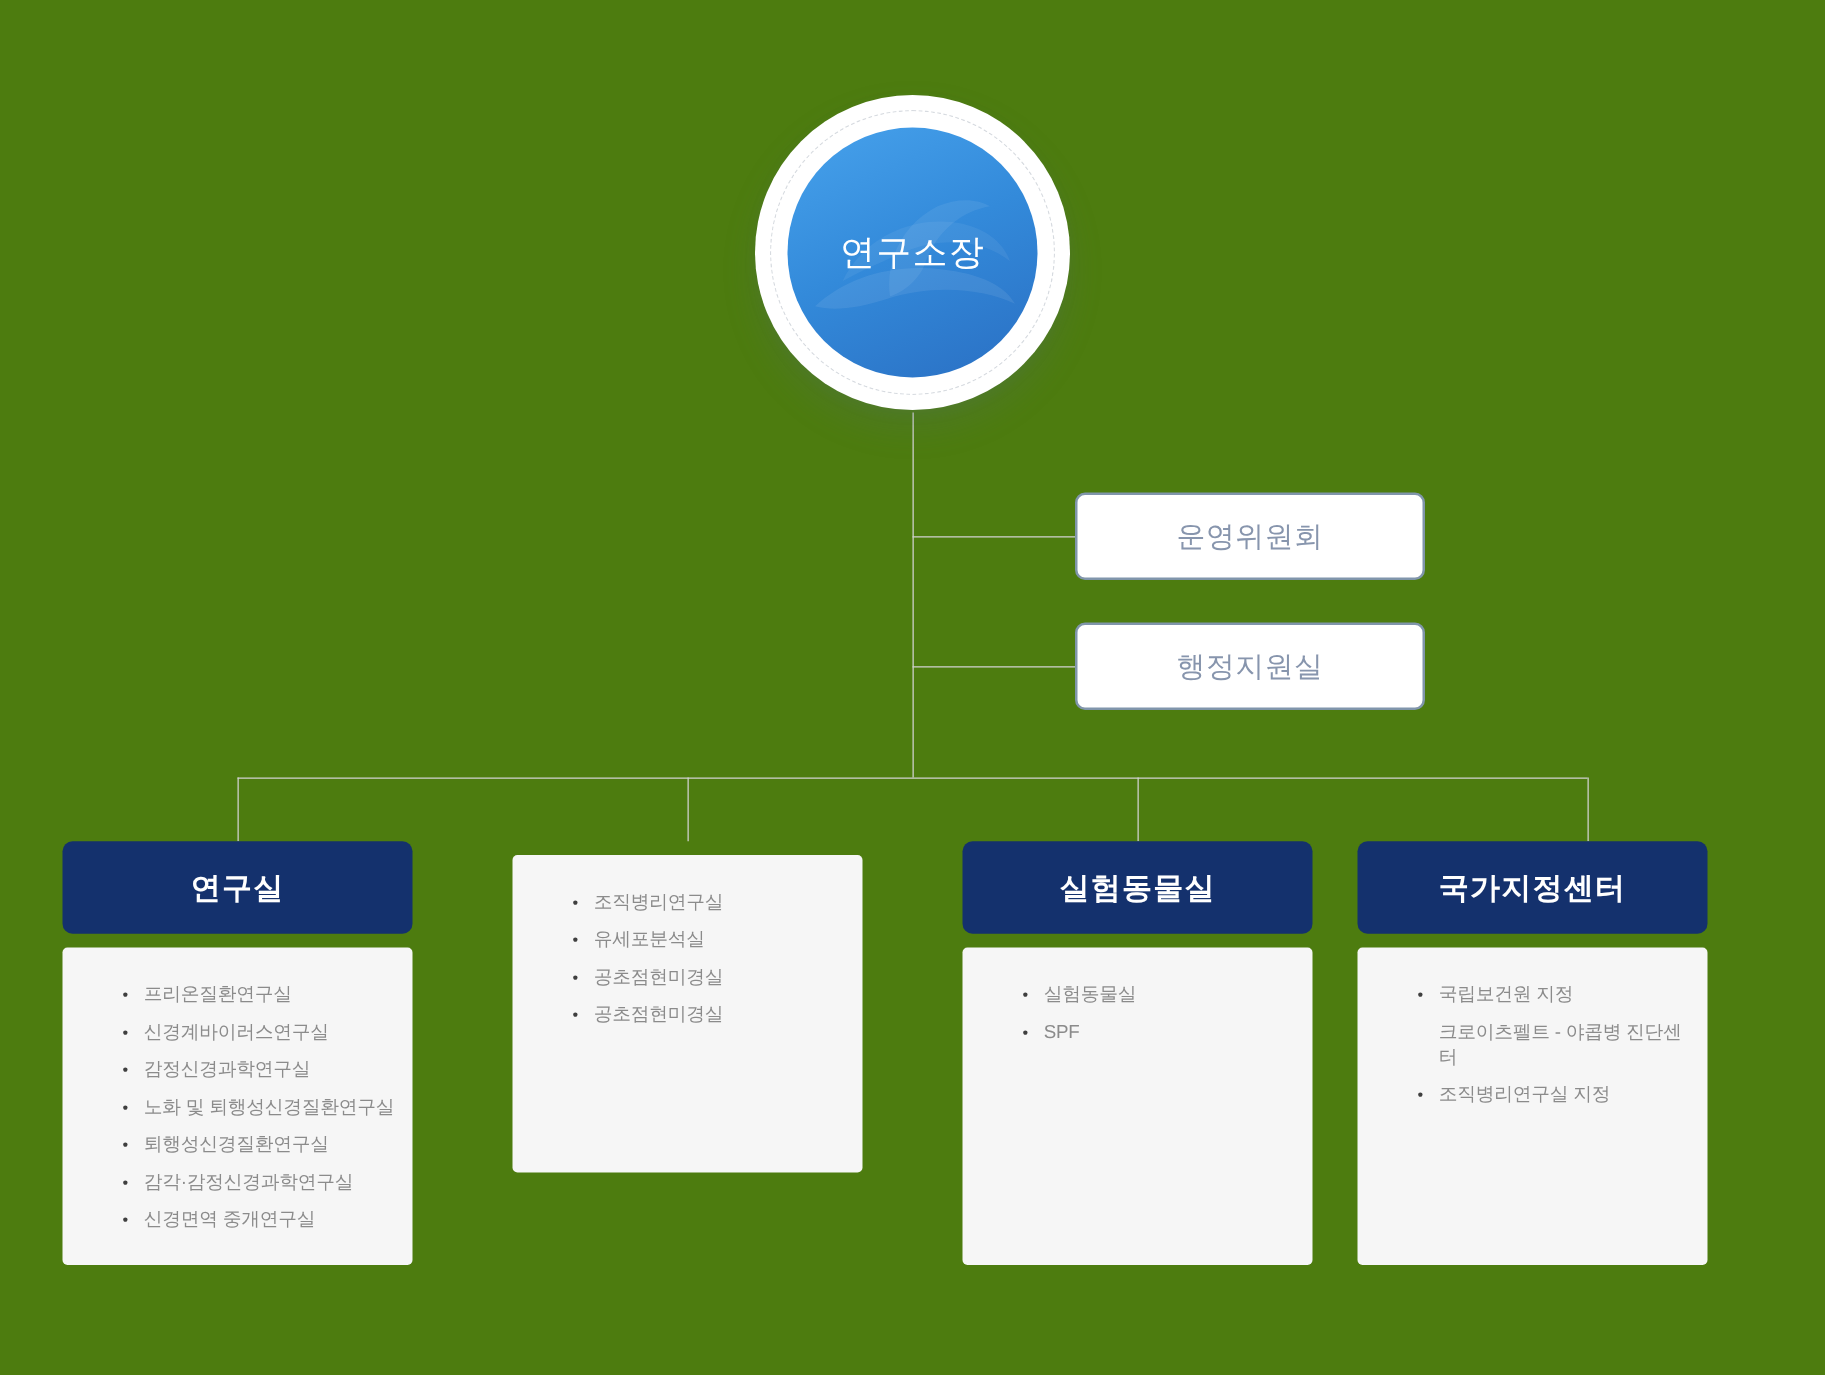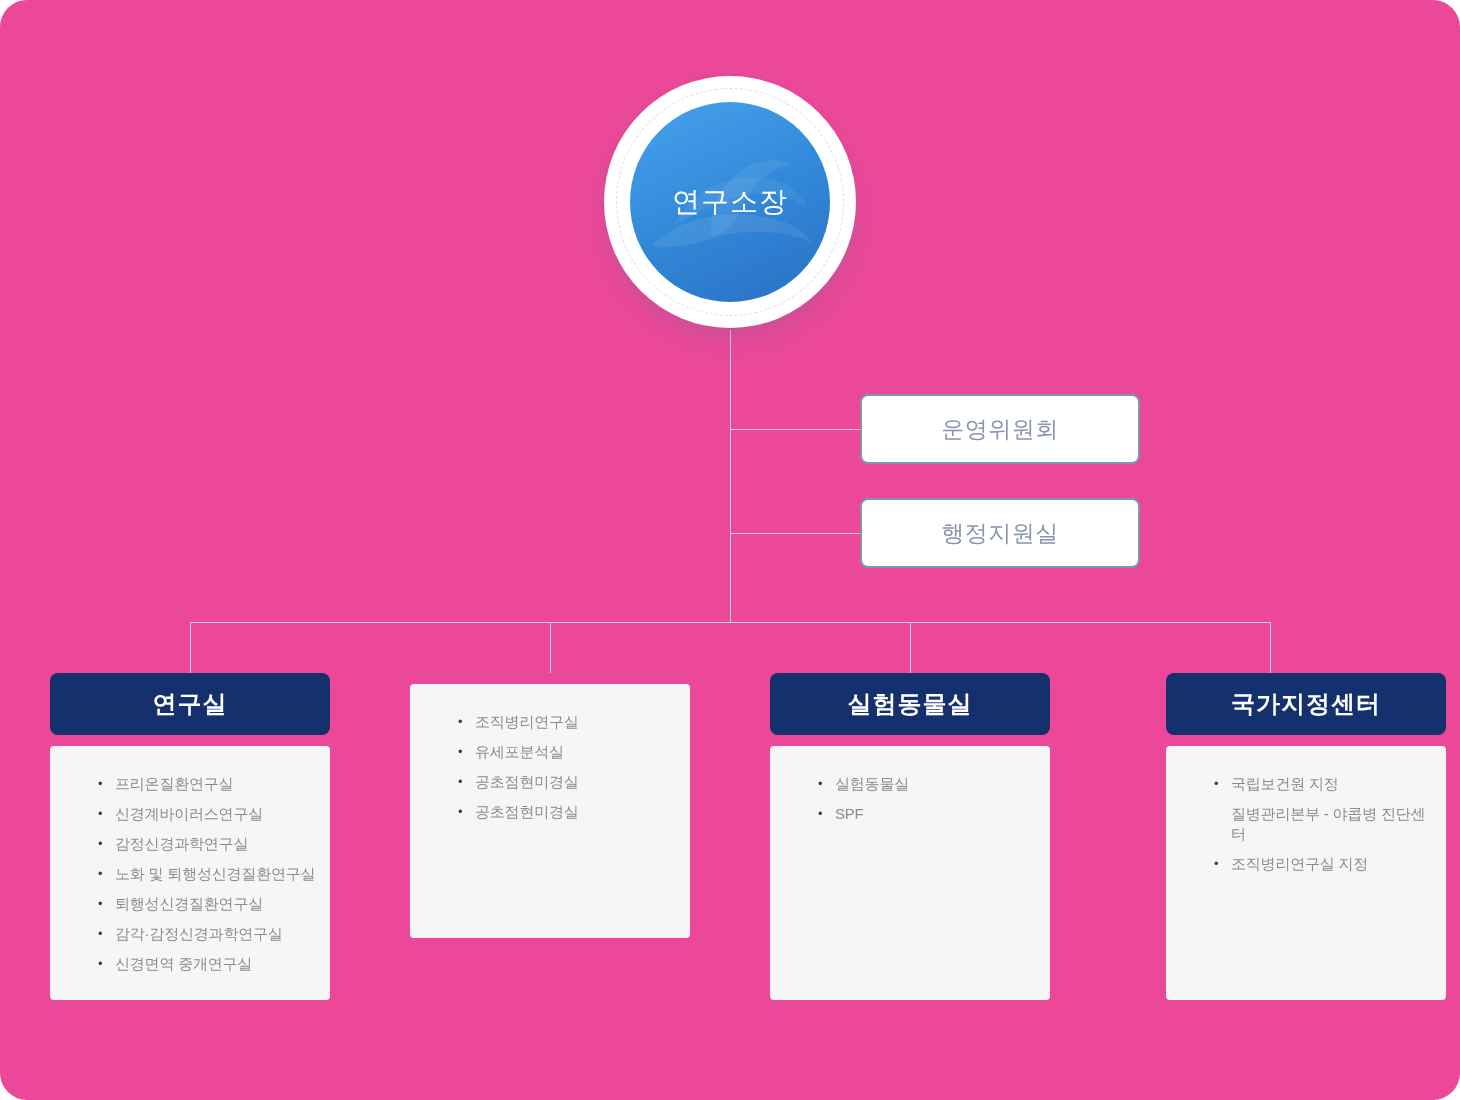--- a/index.html
+++ b/index.html
@@ -15,23 +15,22 @@
   }
   html,body{margin:0;padding:0;}
   body{
     background:#ffffff;
     font-family:"Liberation Sans","DejaVu Sans",sans-serif;
   }
   .canvas{
     position:relative;
     width:1460px;
     height:1100px;
-    background:#ec4899;
+    background:#4d7c0f;
     overflow:hidden;
-    border-radius:27px;
   }
   
   .line{position:absolute;background:var(--connector);}
   .line.v{width:1px;}
   .line.h{height:1px;}
   #conn-main{left:730px;top:330px;height:292px;}
   #conn-branch-1{left:730px;top:429px;width:130px;}
   #conn-branch-2{left:730px;top:533px;width:130px;}
   #conn-row{left:190px;top:622px;width:1080px;}
   .drop{top:622px;height:51px;}
@@ -94,23 +93,23 @@
     letter-spacing:0.5px;
   }
   #committee-1{top:394px;}
   #committee-2{top:498px;}
   
   .columns{position:absolute;left:0;top:0;width:100%;height:100%;pointer-events:none;}
   .column{position:absolute;width:280px;top:673px;pointer-events:auto;}
   .column:nth-of-type(1){left:50px;}
   .column:nth-of-type(2){left:410px;}
   .column:nth-of-type(3){left:770px;}
-  .column:nth-of-type(4){left:1166px;}
+  .column:nth-of-type(4){left:1086px;}
   .dept-header{
-    width:280px;height:62px;
+    width:280px;height:74px;
     box-sizing:border-box;
     background:var(--navy);
     border-radius:8px;
     display:flex;align-items:center;justify-content:center;
     color:#ffffff;
     font-size:24px;
     font-weight:700;
     letter-spacing:1px;
   }
   .dept-panel{
@@ -206,19 +205,19 @@
     <div class="dept-panel">
           <div class="list-item"><span class="dot">•</span><span>실험동물실</span></div>
           <div class="list-item"><span class="dot">•</span><span>SPF</span></div>
         </div>
   </div>
 
   <div class="column">
     <div class="dept-header">국가지정센터</div>
     <div class="dept-panel">
           <div class="list-item"><span class="dot">•</span><span>국립보건원 지정</span></div>
-          <div class="list-subline">질병관리본부 - 야콥병 진단센터</div>
+          <div class="list-subline">크로이츠펠트 - 야콥병 진단센터</div>
           <div class="list-item"><span class="dot">•</span><span>조직병리연구실 지정</span></div>
         </div>
   </div>
 </div>
 
 </div>
 
 </body></html>

